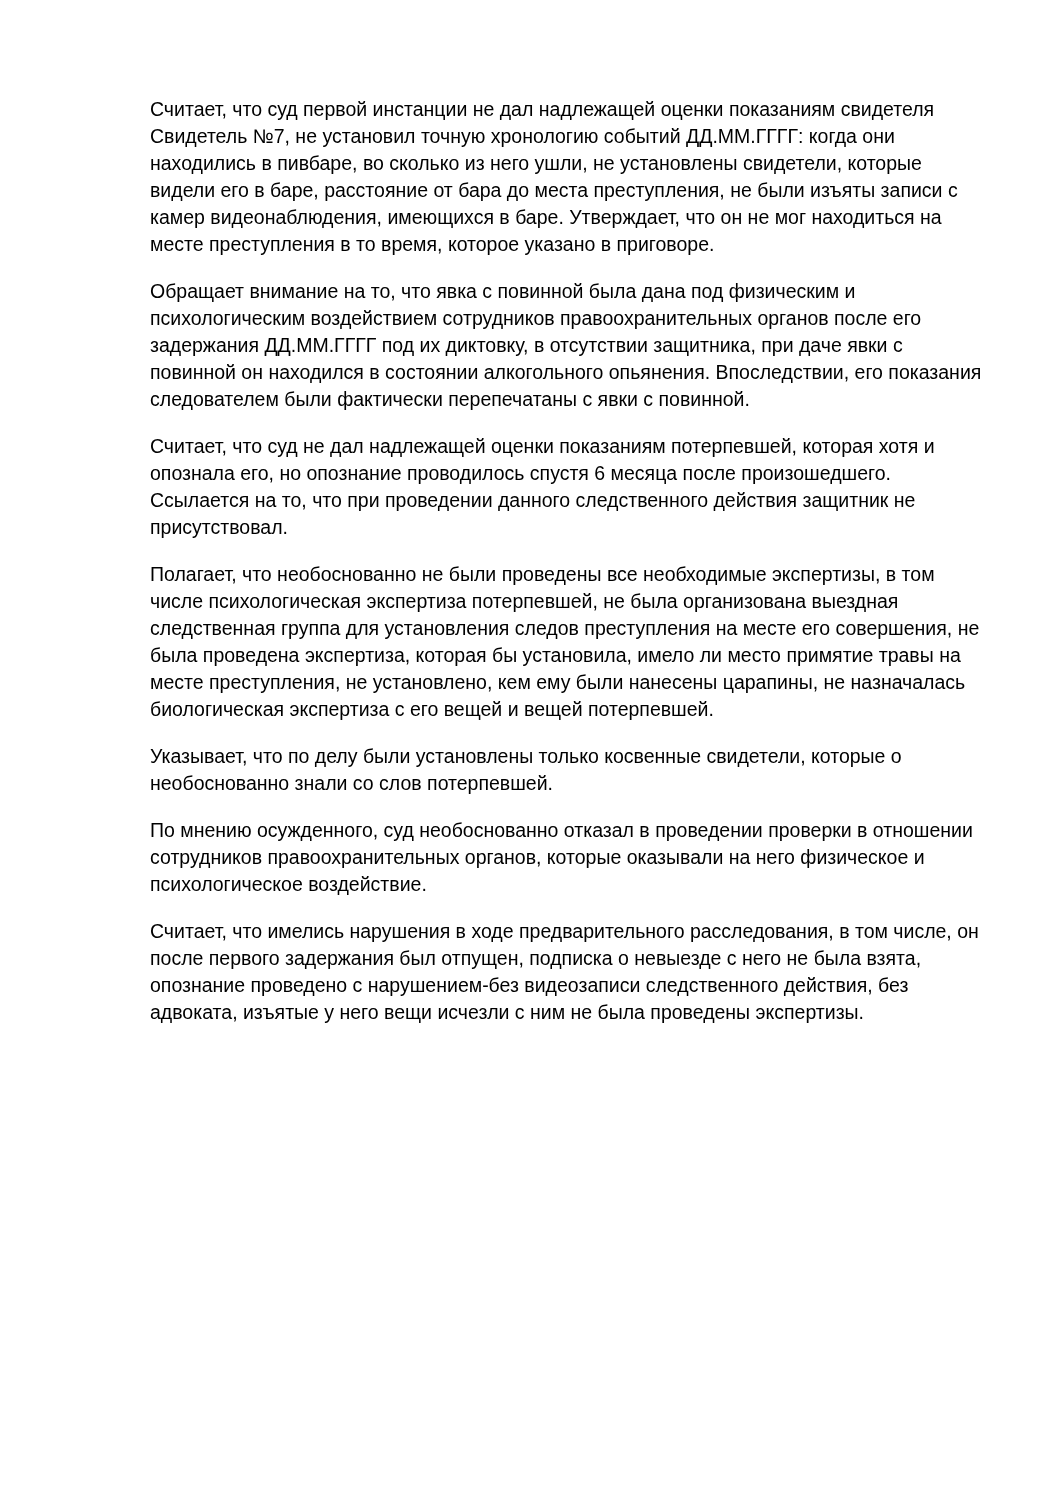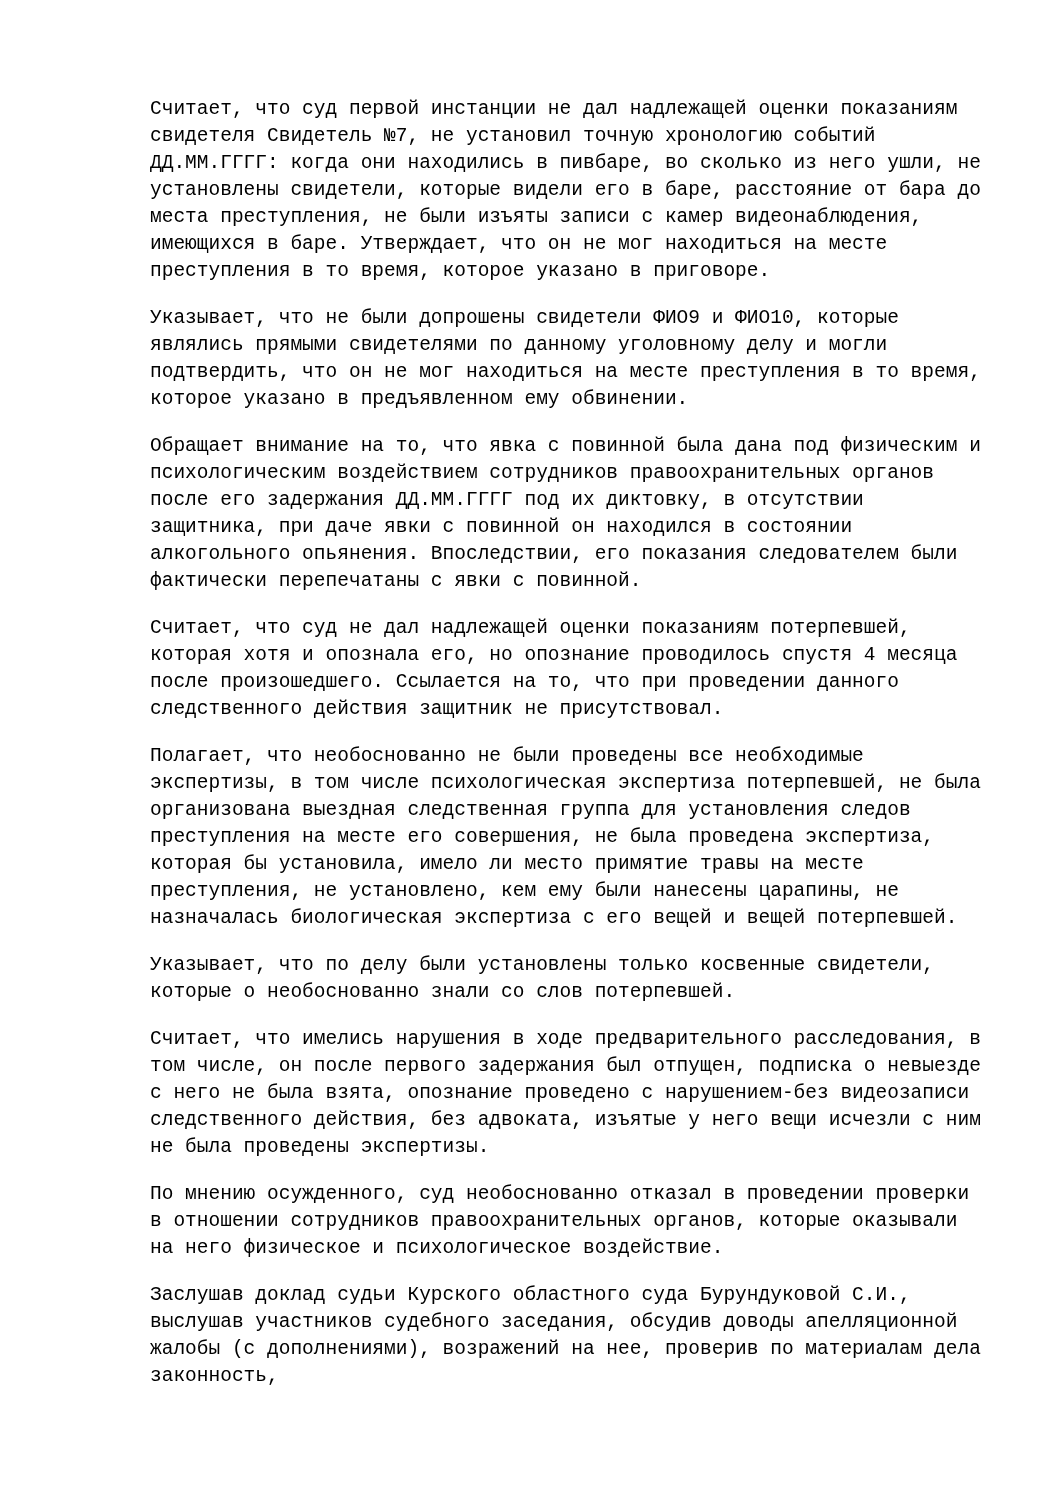--- a/index.html
+++ b/index.html
@@ -22,29 +22,26 @@
   }
   .page p {
     margin: 0 0 20px 0;
     padding: 0;
     font-size: 19.5px;
     line-height: 27px;
     font-weight: 400;
     text-align: left;
     letter-spacing: 0;
     word-spacing: 0;
-    font-family: Liberation Mono, monospace;
   }
 </style>
 </head>
 <body>
 
 <div class="page">
   <p>Считает, что суд первой инстанции не дал надлежащей оценки показаниям свидетеля Свидетель №7, не установил точную хронологию событий ДД.ММ.ГГГГ: когда они находились в пивбаре, во сколько из него ушли, не установлены свидетели, которые видели его в баре, расстояние от бара до места преступления, не были изъяты записи с камер видеонаблюдения, имеющихся в баре. Утверждает, что он не мог находиться на месте преступления в то время, которое указано в приговоре.</p>
-  <p>Указывает, что не были допрошены свидетели ФИО9 и ФИО10, которые являлись прямыми свидетелями по данному уголовному делу и могли подтвердить, что он не мог находиться на месте преступления в то время, которое указано в предъявленном ему обвинении.</p>
   <p>Обращает внимание на то, что явка с повинной была дана под физическим и психологическим воздействием сотрудников правоохранительных органов после его задержания ДД.ММ.ГГГГ под их диктовку, в отсутствии защитника, при даче явки с повинной он находился в состоянии алкогольного опьянения. Впоследствии, его показания следователем были фактически перепечатаны с явки с повинной.</p>
-  <p>Считает, что суд не дал надлежащей оценки показаниям потерпевшей, которая хотя и опознала его, но опознание проводилось спустя 4 месяца после произошедшего. Ссылается на то, что при проведении данного следственного действия защитник не присутствовал.</p>
+  <p>Считает, что суд не дал надлежащей оценки показаниям потерпевшей, которая хотя и опознала его, но опознание проводилось спустя 6 месяца после произошедшего. Ссылается на то, что при проведении данного следственного действия защитник не присутствовал.</p>
   <p>Полагает, что необоснованно не были проведены все необходимые экспертизы, в том числе психологическая экспертиза потерпевшей, не была организована выездная следственная группа для установления следов преступления на месте его совершения, не была проведена экспертиза, которая бы установила, имело ли место примятие травы на месте преступления, не установлено, кем ему были нанесены царапины, не назначалась биологическая экспертиза с его вещей и вещей потерпевшей.</p>
   <p>Указывает, что по делу были установлены только косвенные свидетели, которые о необоснованно знали со слов потерпевшей.</p>
+  <p>По мнению осужденного, суд необоснованно отказал в проведении проверки в отношении сотрудников правоохранительных органов, которые оказывали на него физическое и психологическое воздействие.</p>
   <p>Считает, что имелись нарушения в ходе предварительного расследования, в том числе, он после первого задержания был отпущен, подписка о невыезде с него не была взята, опознание проведено с нарушением-без видеозаписи следственного действия, без адвоката, изъятые у него вещи исчезли с ним не была проведены экспертизы.</p>
-  <p>По мнению осужденного, суд необоснованно отказал в проведении проверки в отношении сотрудников правоохранительных органов, которые оказывали на него физическое и психологическое воздействие.</p>
-  <p>Заслушав доклад судьи Курского областного суда Бурундуковой С.И., выслушав участников судебного заседания, обсудив доводы апелляционной жалобы (с дополнениями), возражений на нее, проверив по материалам дела законность,</p>
 </div>
 
 </body></html>

